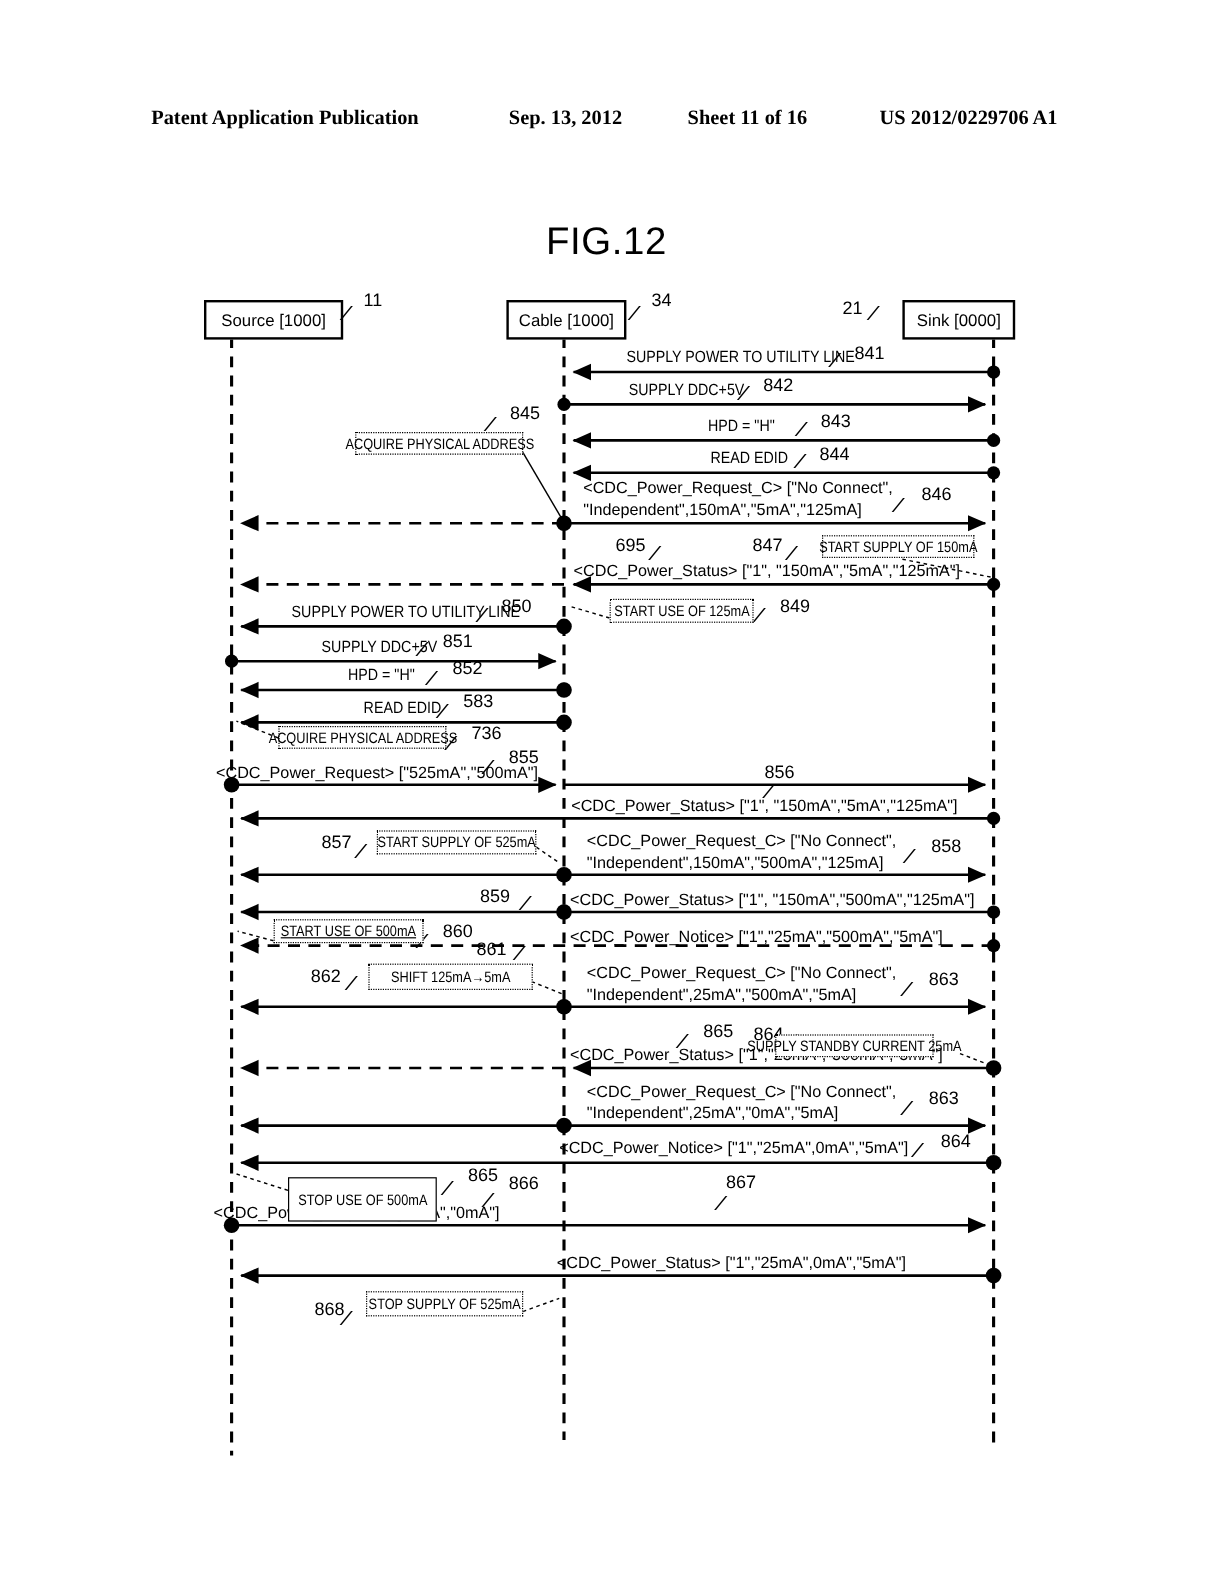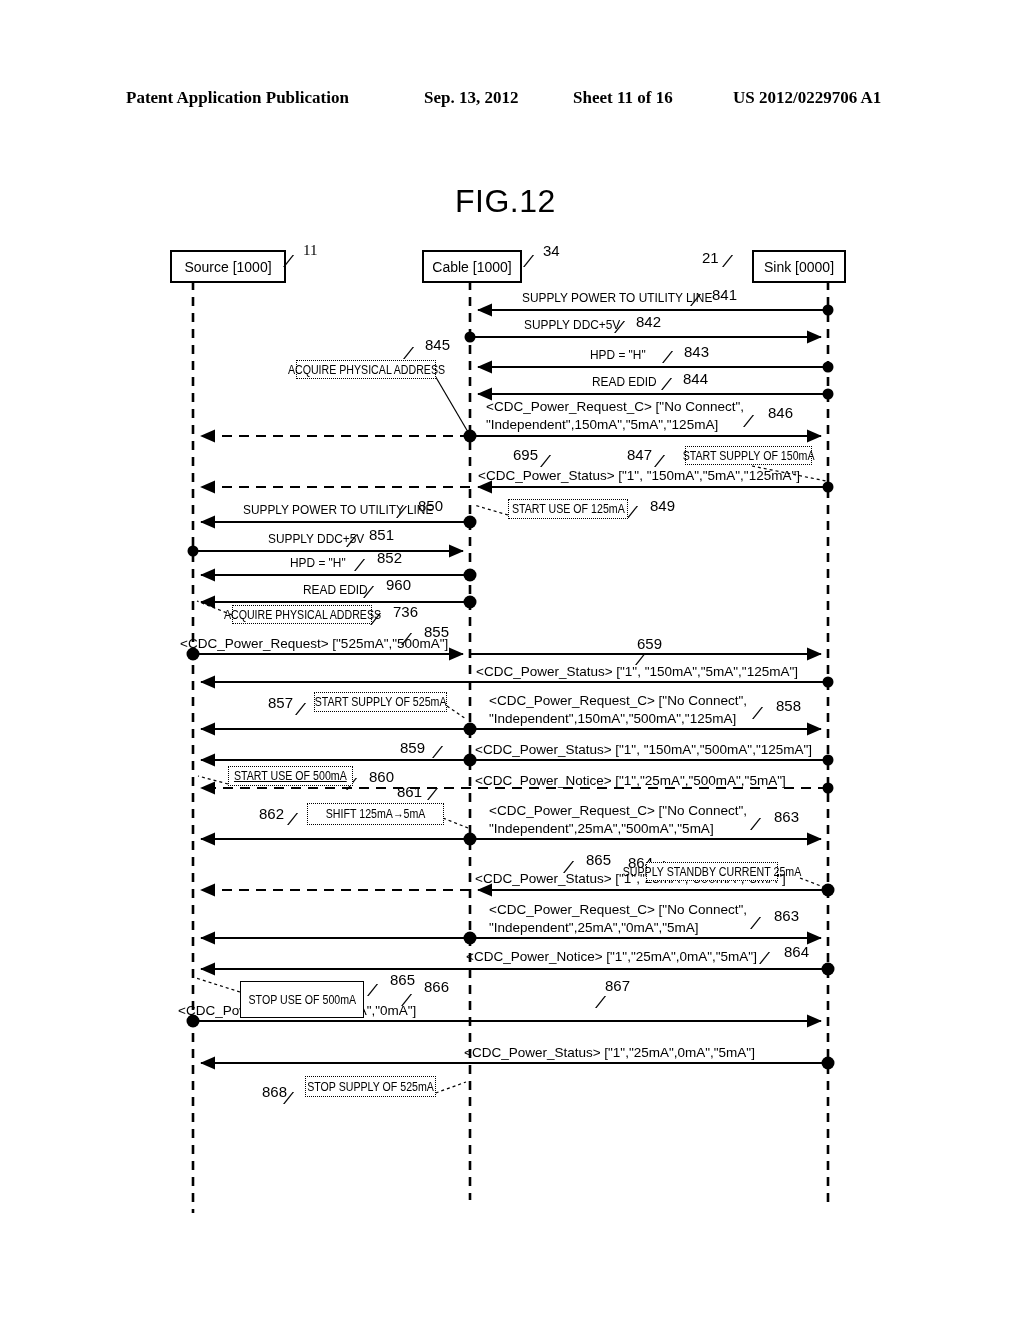--- a/index.html
+++ b/index.html
@@ -170,21 +170,21 @@
     <span>Source [1000]</span>
   </div>
   <div class="actor-box" id="actor-cable">
     <span>Cable [1000]</span>
   </div>
   <div class="actor-box" id="actor-sink">
     <span>Sink [0000]</span>
   </div>
 
   <span class="refhook" style="left:288px;top:252px;">⁄</span>
-  <span class="refnum" style="left:303px;top:242px;font-family:Liberation Serif, serif;">11</span>
+  <span class="refnum" style="left:303px;top:242px;">11</span>
   <span class="refhook" style="left:528px;top:252px;">⁄</span>
   <span class="refnum" style="left:543px;top:242px;">34</span>
   <span class="refnum" style="left:702px;top:249px;">21</span>
   <span class="refhook" style="left:727px;top:252px;">⁄</span>
 
   <span class="msg-label cond" style="left:522px;top:290px;">SUPPLY POWER TO UTILITY LINE</span>
   <span class="refhook" style="left:695px;top:291px;">⁄</span>
   <span class="refnum" style="left:712px;top:286px;">841</span>
 
   <span class="msg-label cond" style="left:524px;top:317px;">SUPPLY DDC+5V</span>
@@ -218,30 +218,30 @@
   <span class="msg-label cond" style="left:268px;top:531px;">SUPPLY DDC+5V</span>
   <span class="refhook" style="left:351px;top:532px;">⁄</span>
   <span class="refnum" style="left:369px;top:526px;">851</span>
 
   <span class="msg-label cond" style="left:290px;top:555px;">HPD = "H"</span>
   <span class="refhook" style="left:359px;top:556px;">⁄</span>
   <span class="refnum" style="left:377px;top:549px;">852</span>
 
   <span class="msg-label cond" style="left:303px;top:582px;">READ EDID</span>
   <span class="refhook" style="left:368px;top:583px;">⁄</span>
-  <span class="refnum" style="left:386px;top:576px;">960</span>
+  <span class="refnum" style="left:386px;top:576px;">583</span>
 
   <span class="refhook" style="left:375px;top:610px;">⁄</span>
   <span class="refnum" style="left:393px;top:603px;">736</span>
 
   <span class="refhook" style="left:406px;top:630px;">⁄</span>
   <span class="refnum" style="left:424px;top:623px;">855</span>
   <span class="msg-label" style="left:180px;top:636px;">&lt;CDC_Power_Request&gt; ["525mA","500mA"]</span>
 
-  <span class="refnum" style="left:637px;top:635px;">659</span>
+  <span class="refnum" style="left:637px;top:635px;">856</span>
   <span class="refhook" style="left:640px;top:650px;">⁄</span>
   <span class="msg-label" style="left:476px;top:664px;">&lt;CDC_Power_Status&gt; ["1", "150mA","5mA","125mA"]</span>
 
   <span class="refnum" style="left:268px;top:694px;">857</span>
   <span class="refhook" style="left:300px;top:700px;">⁄</span>
 
   <span class="msg-label" style="left:489px;top:693px;">&lt;CDC_Power_Request_C&gt; ["No Connect",</span>
   <span class="msg-label" style="left:489px;top:711px;">"Independent",150mA","500mA","125mA]</span>
   <span class="refhook" style="left:757px;top:704px;">⁄</span>
   <span class="refnum" style="left:776px;top:697px;">858</span>

